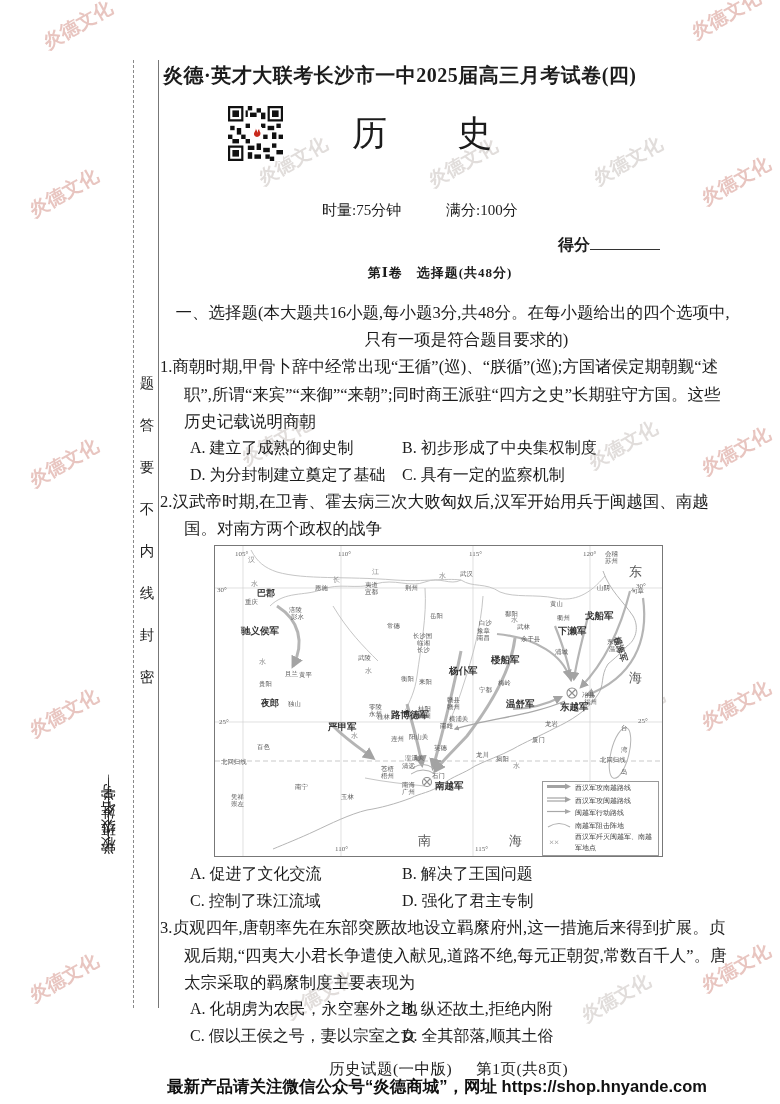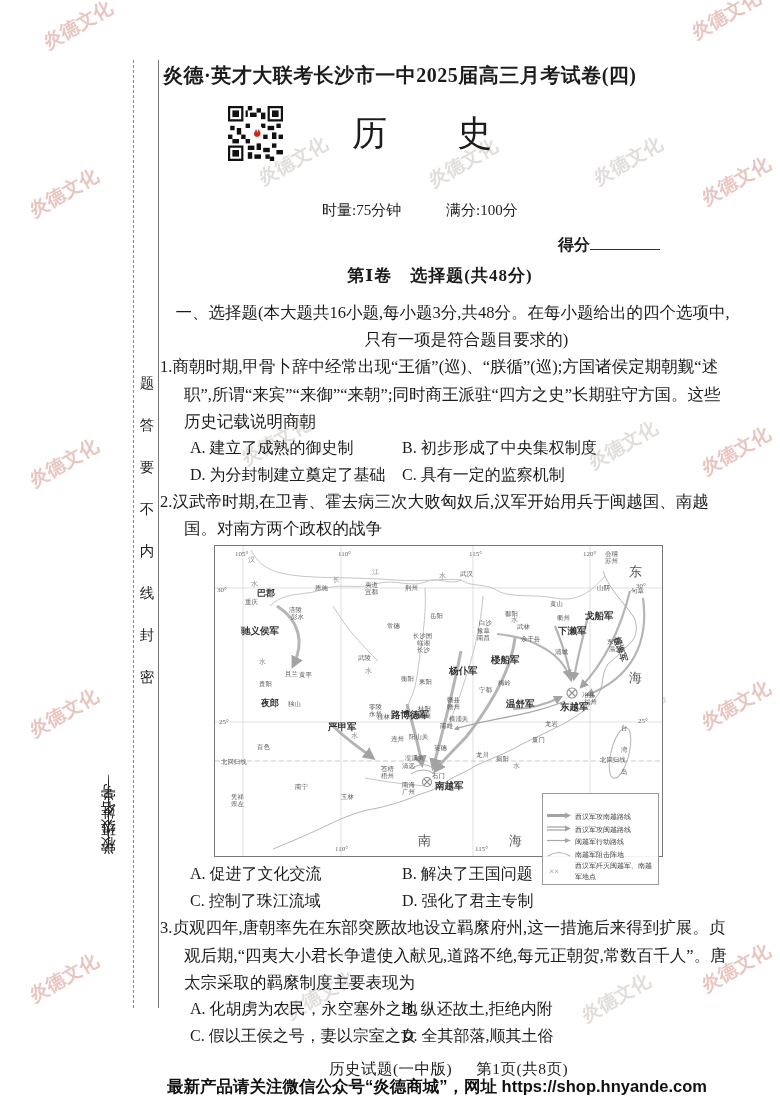--- a/index.html
+++ b/index.html
@@ -20,42 +20,42 @@
   
   #header-title{position:absolute;left:163px;top:62px;width:560px;font-size:20px;font-weight:bold;
       letter-spacing:.5px;white-space:nowrap;}
   #qr{position:absolute;left:228px;top:106px;}
   #subject-title{position:absolute;left:352px;top:110px;font-size:35px;font-weight:normal;white-space:pre;}
   #duration{position:absolute;left:322px;top:201px;font-size:15px;}
   #fullscore{position:absolute;left:446px;top:201px;font-size:15px;}
   #score-wrap{position:absolute;left:558px;top:233px;font-size:16px;font-weight:bold;}
   #score-line{display:inline-block;width:70px;border-bottom:1.3px solid #333;height:16px;}
   #section-title{position:absolute;left:160px;top:264px;width:560px;text-align:center;
-      font-size:17px;font-weight:bold;letter-spacing:1px;}
+      font-size:13px;font-weight:bold;letter-spacing:1px;}
   
   #content{position:absolute;left:160px;top:299px;width:577px;font-size:16.5px;line-height:27.2px;}
   .hang{padding-left:36px;text-indent:-28px;text-align:center;}
   .qhang{padding-left:24px;text-indent:-24px;}
   .qnum{letter-spacing:0;}
   .opts{display:grid;grid-template-columns:212px 1fr;padding-left:30px;line-height:26px;
         font-size:16px;row-gap:1px;}
   .opts span{white-space:nowrap;}
   
   #map-wrap{position:relative;margin:3px 0 4px 54px;width:529px;height:312px;}
   #map-svg{position:absolute;left:0;top:0;border:1px solid #777;background:#fff;}
   #map-svg text{font-family:"Liberation Serif","DejaVu Serif",serif;}
   #map-svg .c{font-size:7px;fill:#666;}
   #map-svg .s{font-size:6.4px;fill:#555;}
   #map-svg .p{font-size:9px;fill:#333;font-weight:bold;}
   #map-svg .w{font-size:7px;fill:#888;}
   #map-svg .a{font-size:9.5px;fill:#333;font-weight:bold;}
   #map-svg .sea{font-size:13px;fill:#555;}
   #map-svg .r{font-size:8.5px;fill:#444;font-weight:bold;}
-  #legend{position:absolute;left:328px;top:248px;width:117px;border:1px solid #999;
-      background:rgba(255,255,255,.92);font-size:7px;line-height:1.5;color:#444;padding:17px 2px 2px 3px;box-sizing:border-box;}
+  #legend{position:absolute;left:328px;top:236px;width:117px;border:1px solid #999;
+      background:rgba(255,255,255,.92);font-size:7px;line-height:1.5;color:#444;padding:0 2px 2px 3px;box-sizing:border-box;}
   .leg-row{display:flex;align-items:center;gap:3px;}
   .leg-sym{flex:0 0 26px;}
   .leg-txt{white-space:normal;}
   
   #footer{text-align:center;font-size:15.5px;margin-top:6px;letter-spacing:.5px;}
   #footer span{margin:0 12px;}
   #marketing{position:absolute;left:167px;top:1076px;font-size:16.5px;
       font-family:"Liberation Sans","DejaVu Sans",sans-serif;font-weight:600;color:#111;}
 </style>
 </head>

